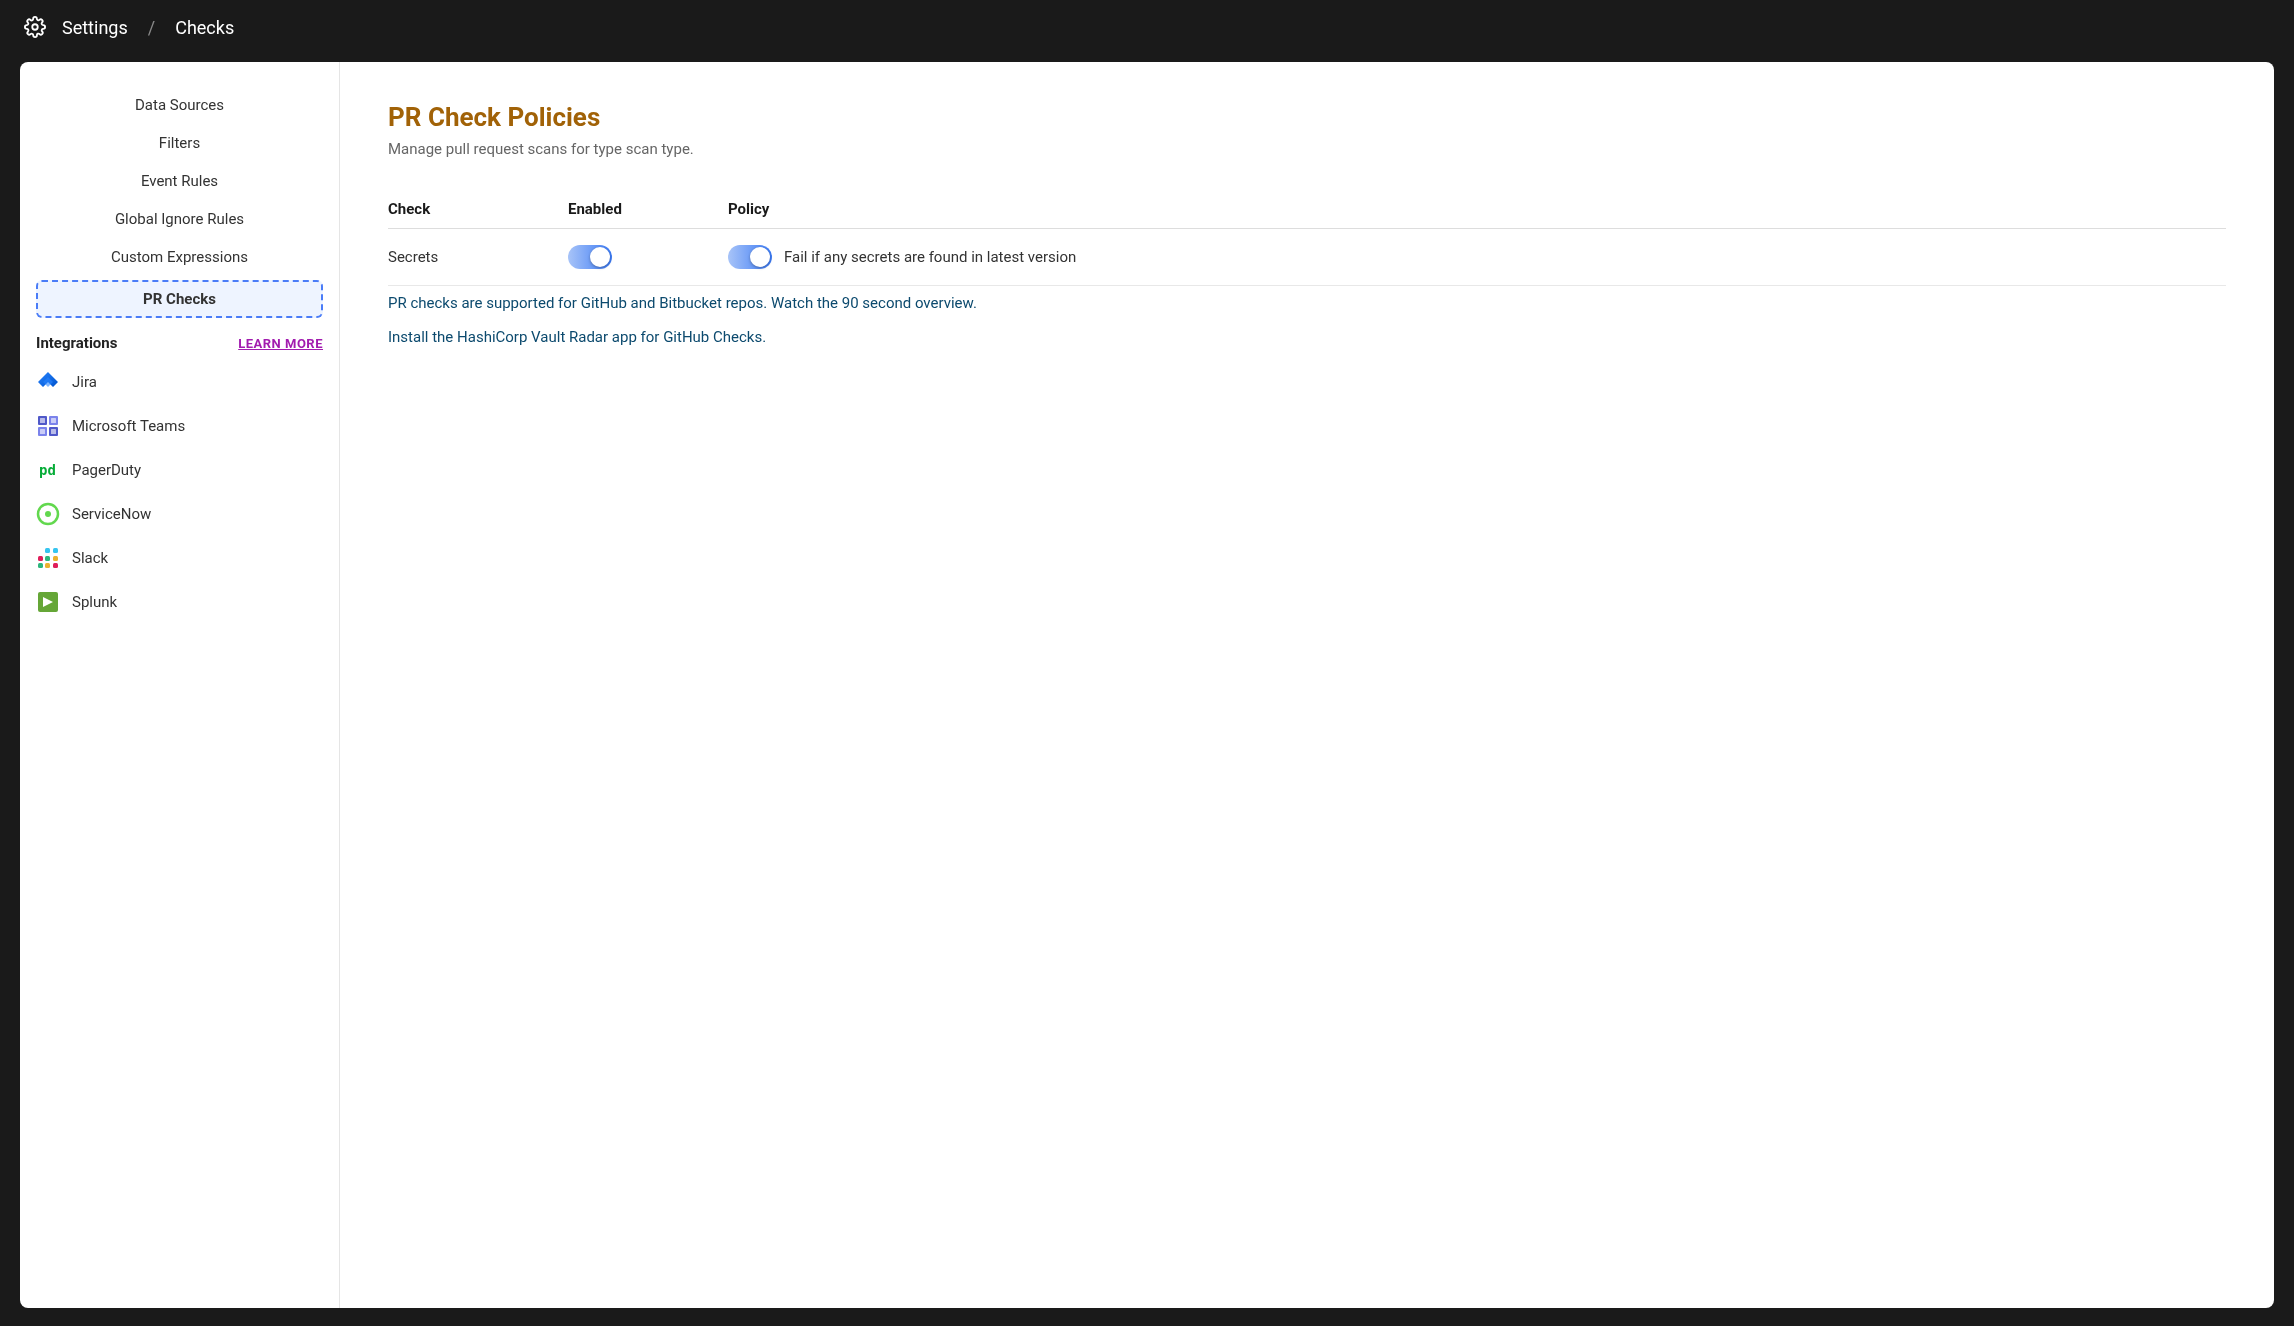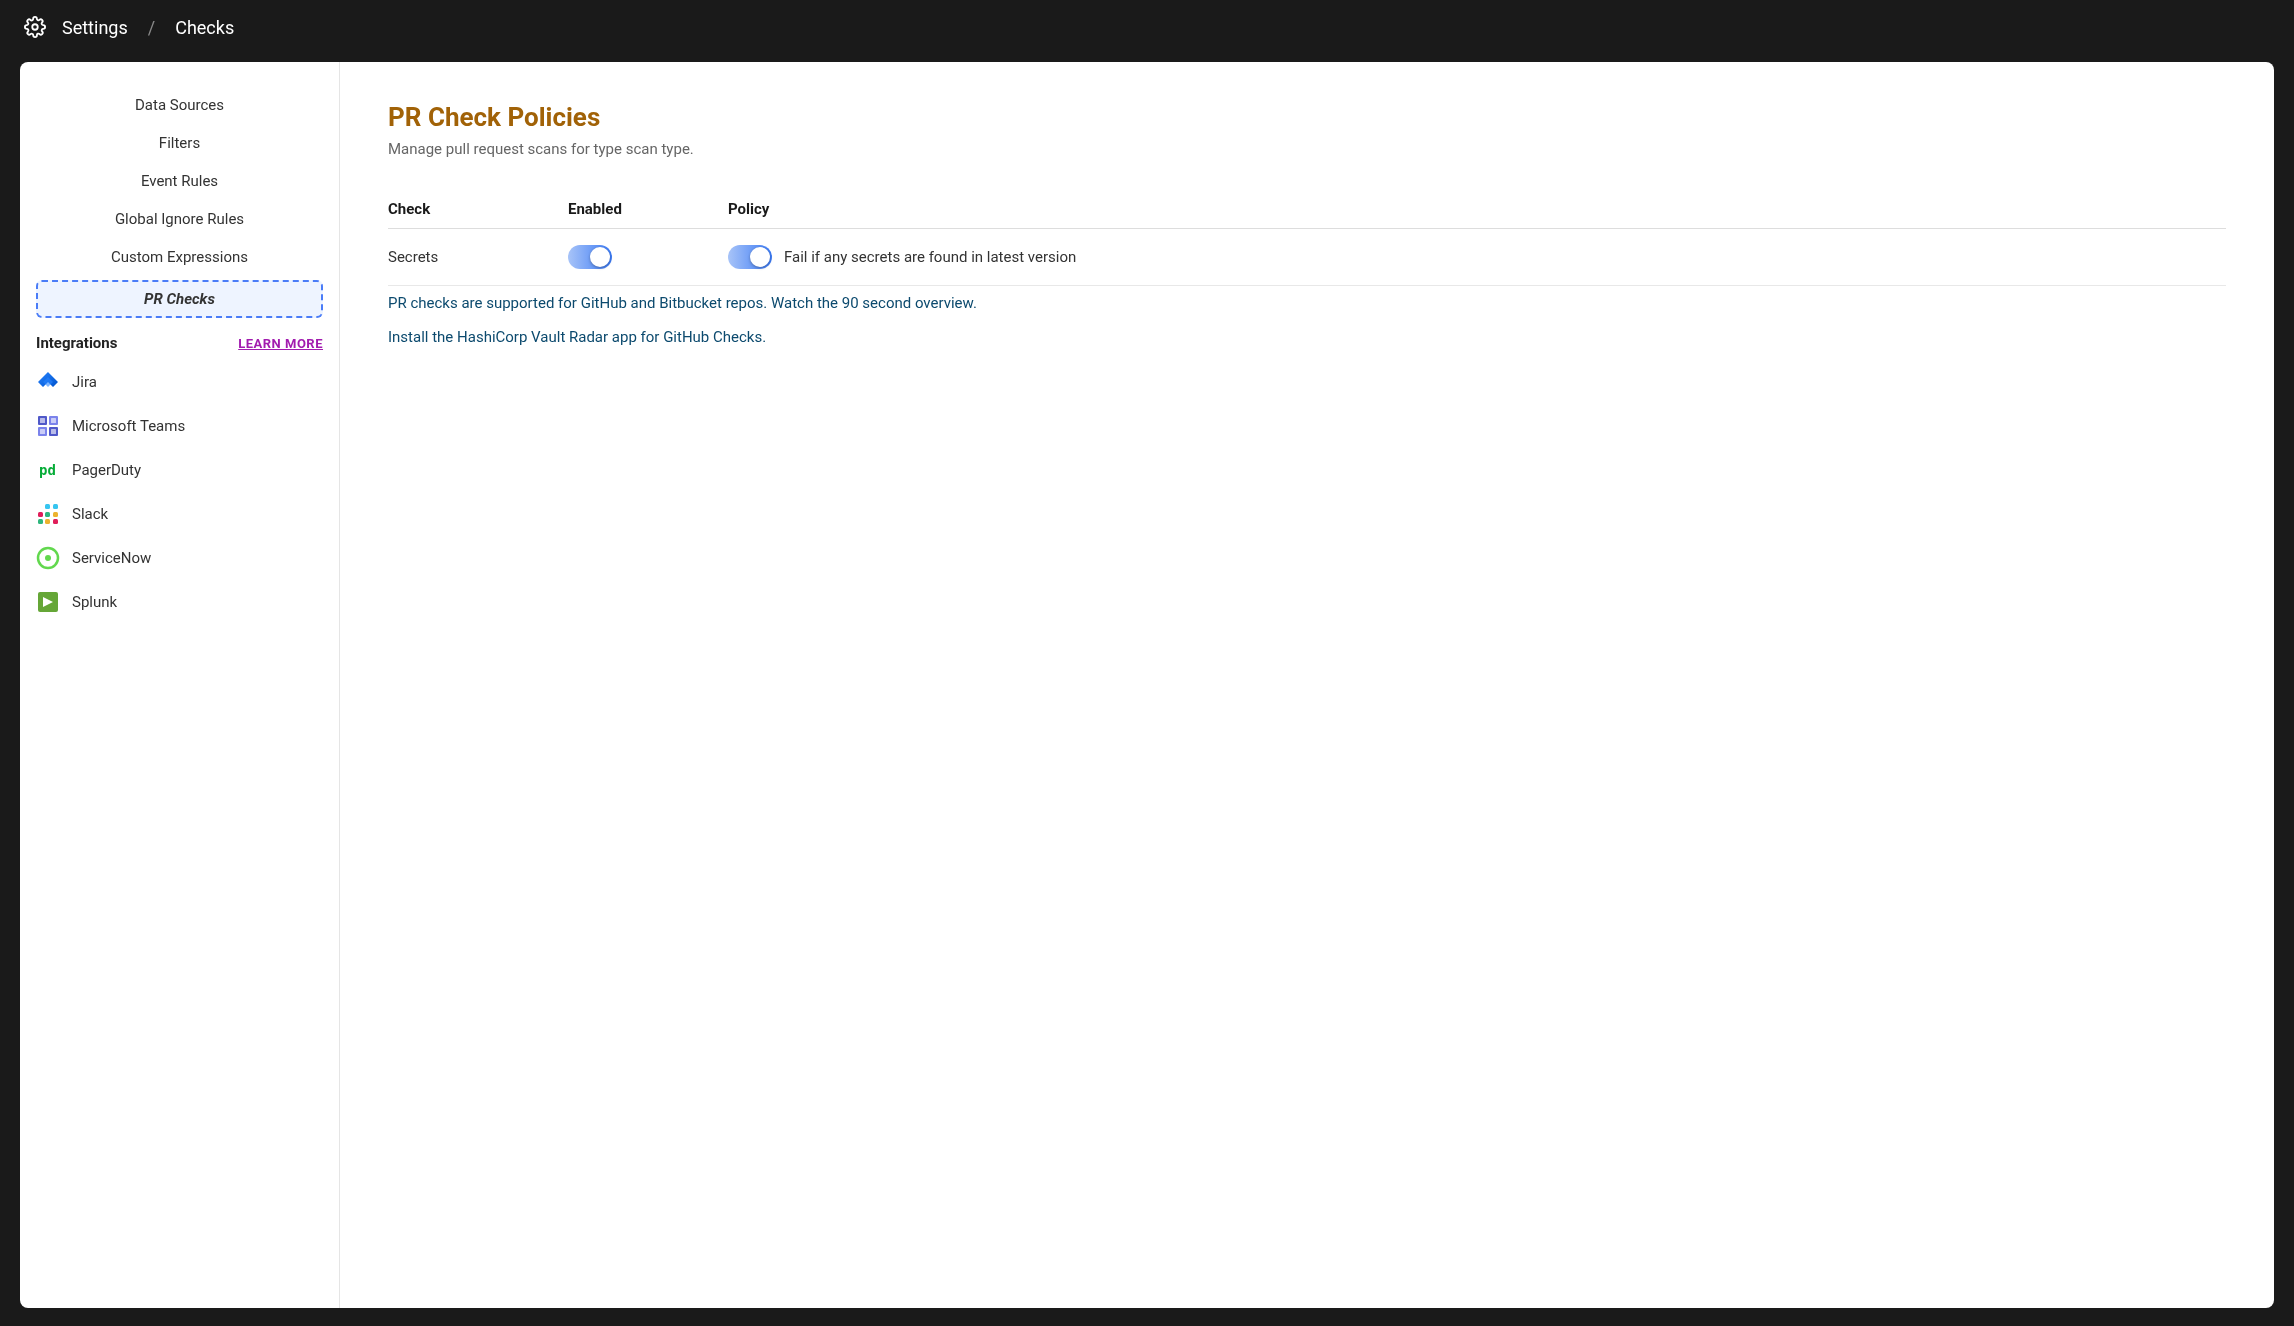--- a/index.html
+++ b/index.html
@@ -57,21 +57,20 @@
       display: block;
     }
 
     .sidebar-nav-item.active {
       font-weight: 700;
       background: #eef4ff;
       border: 2px dashed #4a7cf7;
       border-radius: 6px;
       margin: 4px 16px;
       padding: 8px 16px;
-      font-style: italic;
     }
     .integrations-header {
       display: flex;
       justify-content: space-between;
       align-items: center;
       padding: 12px 16px 8px 16px;
     }
     .integrations-title {
       font-size: 15px;
       font-weight: 700;
@@ -300,38 +299,38 @@
     <div class="integration-item">
       <svg width="24" height="24" viewBox="0 0 24 24">
         <rect x="2" y="2" width="20" height="20" rx="3" fill="white"></rect>
         <text x="3" y="17" font-size="14" font-weight="bold" fill="#06ac38" font-family="monospace">pd</text>
       </svg>
       <span class="integration-name">PagerDuty</span>
     </div>
 
     <div class="integration-item">
       <svg width="24" height="24" viewBox="0 0 24 24">
+        <circle cx="12" cy="12" r="10" fill="none" stroke="#62d84e" stroke-width="2.5"></circle>
+        <circle cx="12" cy="12" r="3" fill="#62d84e"></circle>
+      </svg>
+      <span class="integration-name">ServiceNow</span>
+    </div>
+
+    <div class="integration-item">
+      <svg width="24" height="24" viewBox="0 0 24 24">
         <rect x="2" y="10" width="5" height="5" rx="1.5" fill="#e01e5a"></rect>
         <rect x="9" y="2" width="5" height="5" rx="1.5" fill="#36c5f0"></rect>
         <rect x="9" y="10" width="5" height="5" rx="1.5" fill="#2eb67d"></rect>
         <rect x="9" y="17" width="5" height="5" rx="1.5" fill="#ecb22e"></rect>
         <rect x="17" y="10" width="5" height="5" rx="1.5" fill="#ecb22e"></rect>
         <rect x="2" y="17" width="5" height="5" rx="1.5" fill="#2eb67d"></rect>
         <rect x="17" y="17" width="5" height="5" rx="1.5" fill="#e01e5a"></rect>
         <rect x="17" y="2" width="5" height="5" rx="1.5" fill="#36c5f0"></rect>
       </svg>
       <span class="integration-name">Slack</span>
-    </div>
-
-    <div class="integration-item">
-      <svg width="24" height="24" viewBox="0 0 24 24">
-        <circle cx="12" cy="12" r="10" fill="none" stroke="#62d84e" stroke-width="2.5"></circle>
-        <circle cx="12" cy="12" r="3" fill="#62d84e"></circle>
-      </svg>
-      <span class="integration-name">ServiceNow</span>
     </div>
 
     <div class="integration-item">
       <svg width="24" height="24" viewBox="0 0 24 24">
         <rect x="2" y="2" width="20" height="20" rx="2" fill="#65a637"></rect>
         <polygon points="7,17 17,12 7,7" fill="white"></polygon>
       </svg>
       <span class="integration-name">Splunk</span>
     </div>
 

